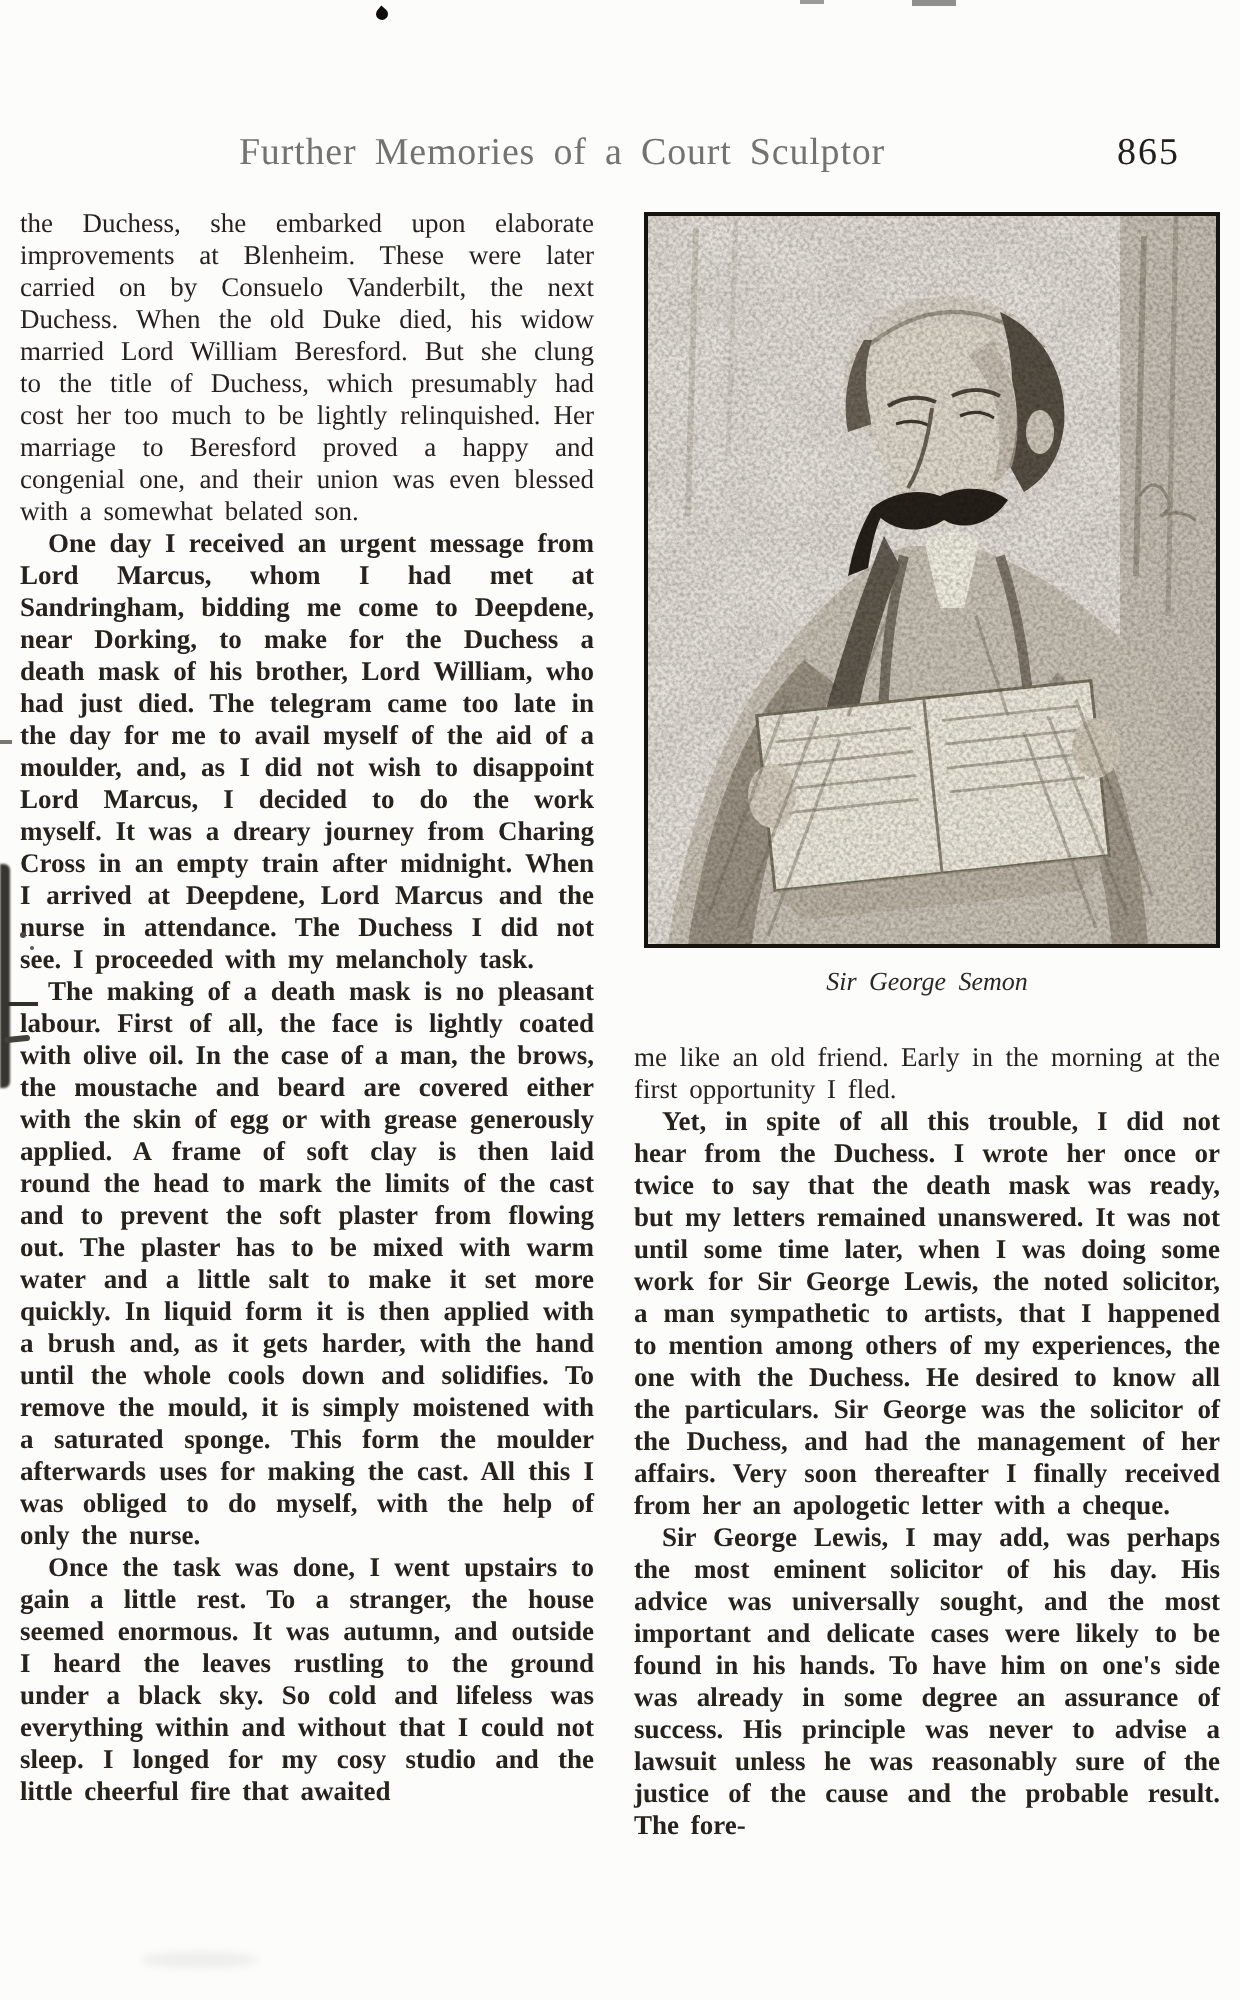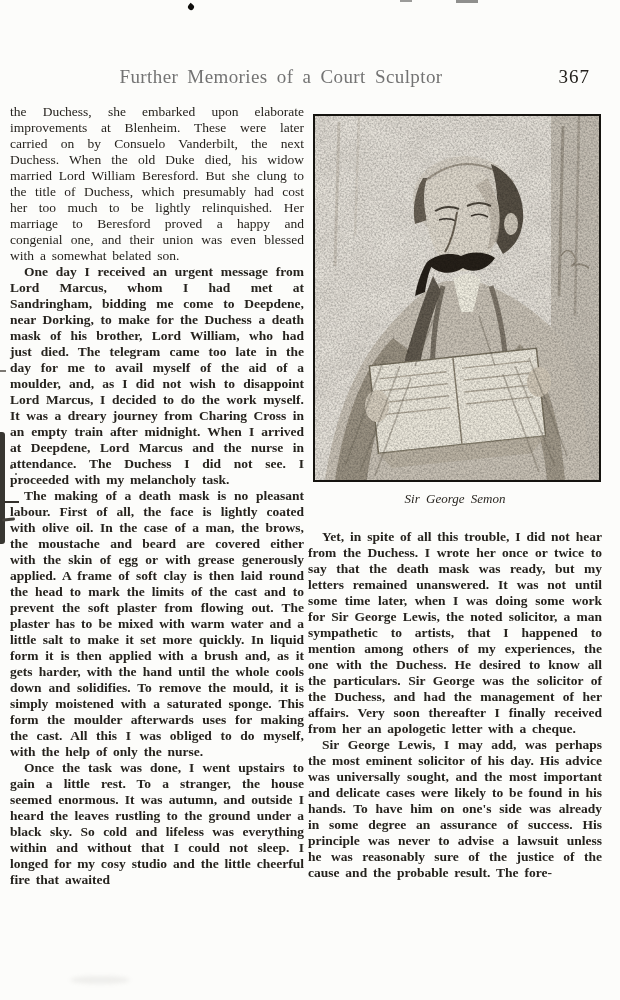--- a/index.html
+++ b/index.html
@@ -34,23 +34,22 @@
   .folio{
     position:absolute;
     right:20px;top:0;
     font-size:19px;
     letter-spacing:1px;
     color:#23201c;
   }
   
   .columns{
     display:flex;
-    gap:4px;
+    gap:20px;
     margin:12px 10px 10px 10px;
-    align-items:center;
   }
   .col{width:294px;}
   .col p{
     margin:0;
     font-size:13.5px;
     line-height:16px;
     text-align:justify;
     word-spacing:2.5px;
     color:#26231e;
   }
@@ -98,21 +97,21 @@
   <span class="speck sp-gutter"></span>
   <span class="speck sp-dot1"></span>
   <span class="speck sp-dot2"></span>
   <span class="speck sp-dash"></span>
   <span class="speck sp-squiggle"></span>
   <span class="speck sp-tick"></span>
   <span class="speck sp-smudge"></span>
 
   <div class="header">
     <h1 class="running-title">Further Memories of a Court Sculptor</h1>
-    <span class="folio">367</span>
+    <span class="folio">865</span>
   </div>
 
   <div class="columns">
 
     <div class="col">
       <p>the Duchess, she embarked upon elaborate improvements at Blenheim. These were later carried on by Consuelo Vanderbilt, the next Duchess. When the old Duke died, his widow married Lord William Beresford. But she clung to the title of Duchess, which presumably had cost her too much to be lightly relinquished. Her marriage to Beresford proved a happy and congenial one, and their union was even blessed with a somewhat belated son.</p>
       <p class="indent">One day I received an urgent message from Lord Marcus, whom I had met at Sandringham, bidding me come to Deepdene, near Dorking, to make for the Duchess a death mask of his brother, Lord William, who had just died. The telegram came too late in the day for me to avail myself of the aid of a moulder, and, as I did not wish to disappoint Lord Marcus, I decided to do the work myself. It was a dreary journey from Charing Cross in an empty train after midnight. When I arrived at Deepdene, Lord Marcus and the nurse in attendance. The Duchess I did not see. I proceeded with my melancholy task.</p>
       <p class="indent">The making of a death mask is no pleasant labour. First of all, the face is lightly coated with olive oil. In the case of a man, the brows, the moustache and beard are covered either with the skin of egg or with grease generously applied. A frame of soft clay is then laid round the head to mark the limits of the cast and to prevent the soft plaster from flowing out. The plaster has to be mixed with warm water and a little salt to make it set more quickly. In liquid form it is then applied with a brush and, as it gets harder, with the hand until the whole cools down and solidifies. To remove the mould, it is simply moistened with a saturated sponge. This form the moulder afterwards uses for making the cast. All this I was obliged to do myself, with the help of only the nurse.</p>
       <p class="indent">Once the task was done, I went upstairs to gain a little rest. To a stranger, the house seemed enormous. It was autumn, and outside I heard the leaves rustling to the ground under a black sky. So cold and lifeless was everything within and without that I could not sleep. I longed for my cosy studio and the little cheerful fire that awaited</p>
     </div>
@@ -199,18 +198,19 @@
                 <line x1="164" y1="200" x2="180" y2="250"></line>
             </g>
 
             <path d="M246,140 q6,-10 12,-2 q6,8 -2,12 q10,-4 18,2" stroke="#8d8577" stroke-width="1.6" fill="none" opacity="0.85"></path>
 
             <rect x="0" y="0" width="284" height="364" filter="url(#grain)" opacity="0.5"></rect>
           </svg>
         </div>
         <figcaption>Sir George Semon</figcaption>
       </figure>
+      <p>me like an old friend. Early in the morning at the first opportunity I fled.</p>
       <p class="indent">Yet, in spite of all this trouble, I did not hear from the Duchess. I wrote her once or twice to say that the death mask was ready, but my letters remained unanswered. It was not until some time later, when I was doing some work for Sir George Lewis, the noted solicitor, a man sympathetic to artists, that I happened to mention among others of my experiences, the one with the Duchess. He desired to know all the particulars. Sir George was the solicitor of the Duchess, and had the management of her affairs. Very soon thereafter I finally received from her an apologetic letter with a cheque.</p>
       <p class="indent">Sir George Lewis, I may add, was perhaps the most eminent solicitor of his day. His advice was universally sought, and the most important and delicate cases were likely to be found in his hands. To have him on one's side was already in some degree an assurance of success. His principle was never to advise a lawsuit unless he was reasonably sure of the justice of the cause and the probable result. The fore-</p>
     </div>
 
   </div>
 </div>
 
 </body></html>

